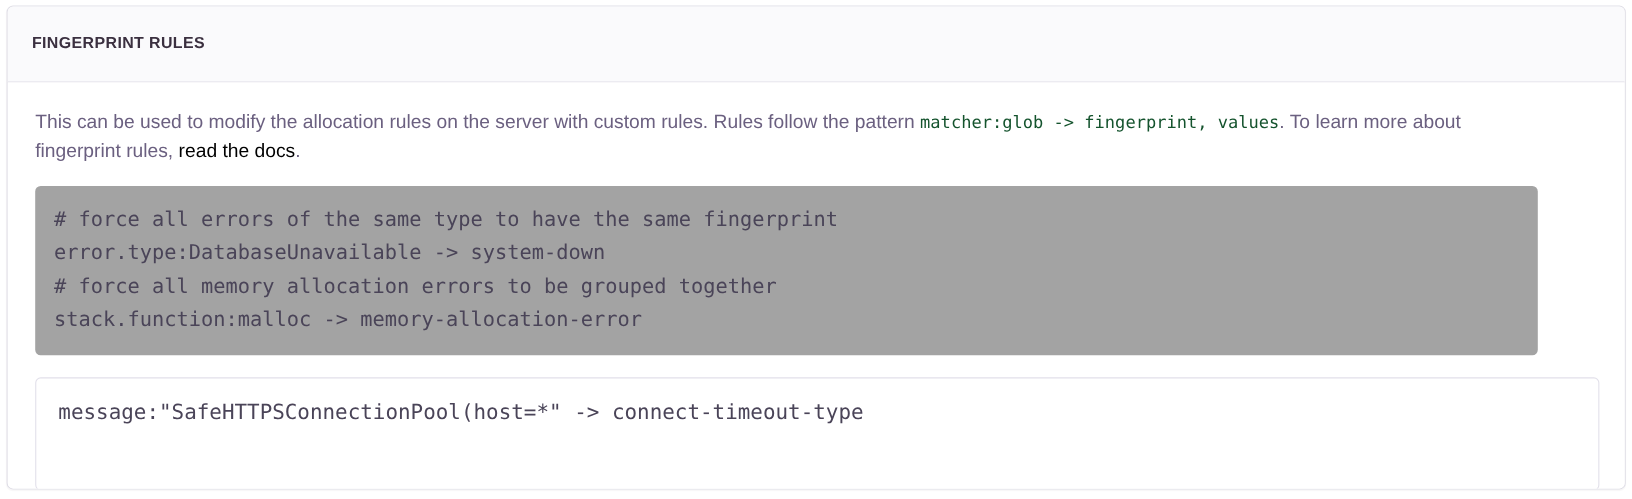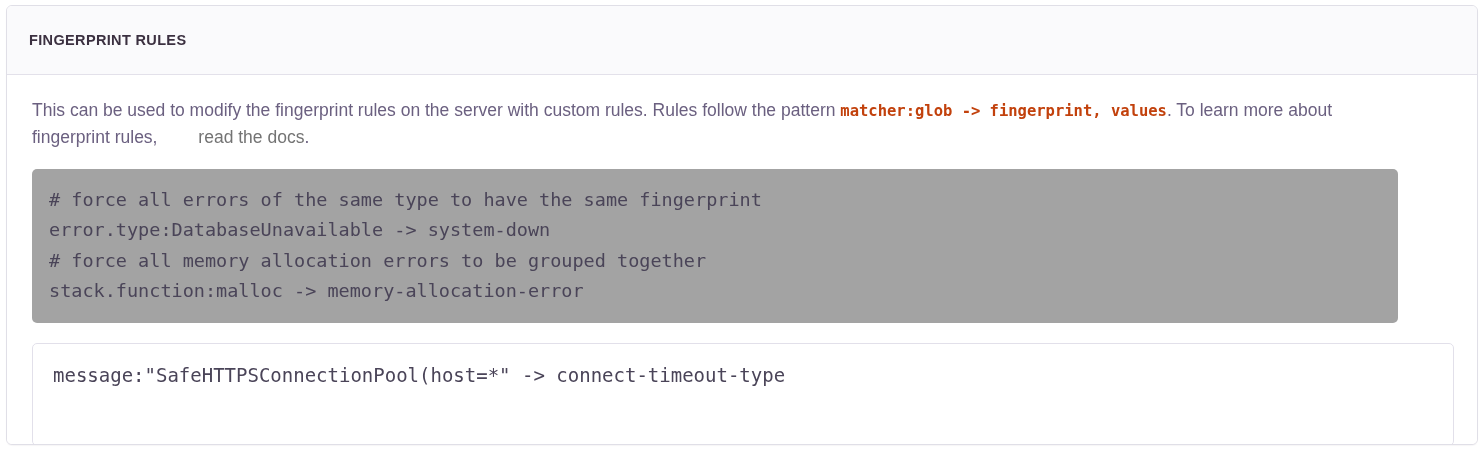--- a/index.html
+++ b/index.html
@@ -59,30 +59,28 @@
     font-size: 17.5px;
     line-height: 1.55;
     color: #6b6080;
     max-width: 1345px;
     margin: 0 0 18px 0;
   }
 
   .description .inline-code {
     font-family: "DejaVu Sans Mono", monospace;
     font-size: 15.5px;
-    color: #c2410c;
+    color: #14532d;
     letter-spacing: 0;
     white-space: nowrap;
-    font-weight: bold;
   }
 
   .description .doc-link {
-    color: #737373;
+    color: #000000;
     text-decoration: none;
-    margin-left: 36px;
   }
 
   .code-block {
     box-sizing: border-box;
     background: #a3a3a3;
     border-radius: 5px;
     padding: 16px 17px 17px 17px;
     margin: 0 0 20px 0;
     width: 1366px;
   }
@@ -122,21 +120,21 @@
 <body>
 
 <div class="panel">
 
   <div class="panel-header">
     <div class="panel-title">FINGERPRINT RULES</div>
   </div>
 
   <div class="panel-body">
 
-    <p class="description"><span>This can be used to modify the fingerprint rules on the server with custom rules. Rules follow the pattern </span><span class="inline-code">matcher:glob -&gt; fingerprint, values</span><span>. To learn more about fingerprint rules, </span><a href="#" class="doc-link">read the docs</a><span>.</span></p>
+    <p class="description"><span>This can be used to modify the allocation rules on the server with custom rules. Rules follow the pattern </span><span class="inline-code">matcher:glob -&gt; fingerprint, values</span><span>. To learn more about fingerprint rules, </span><a href="#" class="doc-link">read the docs</a><span>.</span></p>
 
     <div class="code-block">
       <pre># force all errors of the same type to have the same fingerprint
 error.type:DatabaseUnavailable -&gt; system-down
 # force all memory allocation errors to be grouped together
 stack.function:malloc -&gt; memory-allocation-error</pre>
     </div>
 
     <textarea class="rule-input" spellcheck="false" placeholder="Enter your fingerprint rules here" style="">message:"SafeHTTPSConnectionPool(host=*" -&gt; connect-timeout-type</textarea>
 

